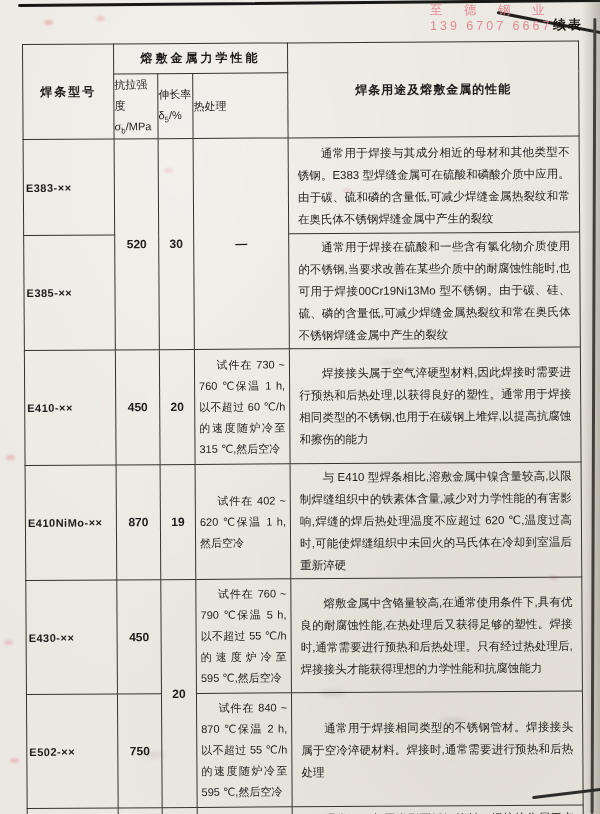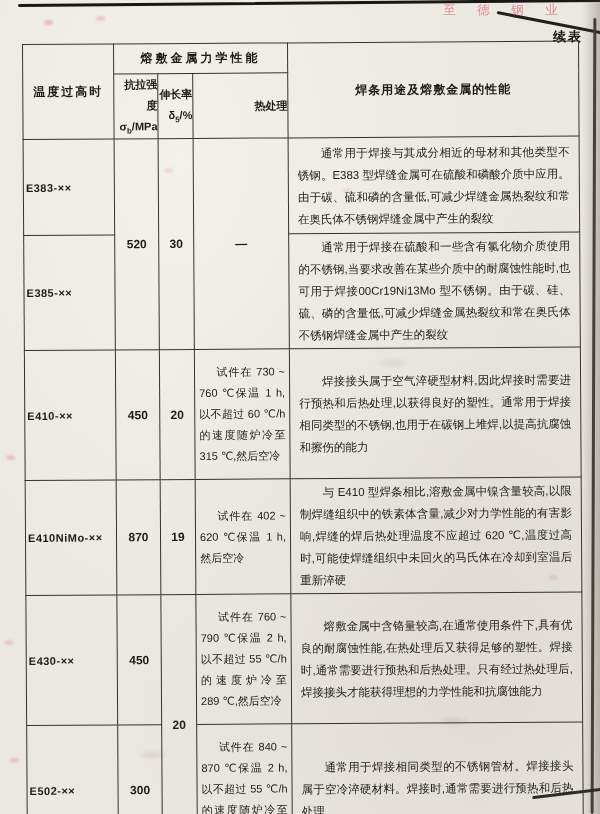--- a/index.html
+++ b/index.html
@@ -35,25 +35,25 @@
                 -34px 738px 0 rgba(226,130,140,0.38),
                 299px 168px 0 rgba(226,130,140,0.18),
                 505px 555px 0 rgba(200,120,130,0.20);}
   .gray-noise{position:absolute;left:320px;top:690px;width:26px;height:6px;border-radius:50%;
     background:rgba(120,115,105,0.18);filter:blur(2px);
     box-shadow: 120px 28px 0 rgba(120,115,105,0.16),
                -180px 62px 0 rgba(120,115,105,0.14),
                 60px -330px 0 rgba(120,115,105,0.12);}
 
   
-  .watermark{position:absolute;left:430px;top:3px;width:150px;text-align:center;
+  .watermark{position:absolute;left:430px;top:3px;width:150px;
     color:rgba(224,124,136,0.88);line-height:1.25;}
   .wm-name{font-size:12.5px;letter-spacing:9px;white-space:nowrap;}
   .wm-phone{font-size:12.5px;letter-spacing:3px;white-space:nowrap;}
-  .continued{position:absolute;left:553px;top:28px;font-size:13px;font-weight:bold;
+  .continued{position:absolute;left:553px;top:16px;font-size:13px;font-weight:bold;
     letter-spacing:2px;color:#15140f;}
 
   
   .tbl-wrap{position:absolute;left:22px;top:44px;width:556px;transform:rotate(-0.35deg);transform-origin:left top;}
   table{border-collapse:collapse;table-layout:fixed;width:556px;}
   td,th{border:1.6px solid #35332d;padding:0;vertical-align:middle;
         font-weight:normal;overflow:hidden;}
   th{font-weight:bold;}
 
   .r-h1{height:30px;}
@@ -62,60 +62,61 @@
   .r-1{height:93px;}
   .r-2{height:115px;}
   .r-3{height:101px;}
   .r-4{height:103px;}
   .r-5{height:112px;}
   .r-6{height:42px;}
 
   .h-group{font-size:12px;letter-spacing:3px;text-align:center;}
   .h-model{font-size:12px;letter-spacing:2px;text-align:center;}
   .h-usage{font-size:12px;letter-spacing:1px;text-align:center;}
-  .h-sub{font-size:11px;text-align:right;line-height:1.9;font-weight:bold;}
+  .h-sub{font-size:11px;text-align:left;line-height:1.9;font-weight:normal;}
   .h-sub sub{font-size:8px;}
 
   .c-model{font-size:11px;text-align:left;padding-left:2px;letter-spacing:0.5px;
     font-weight:600;white-space:nowrap;margin-top:16px;}
   .c-val{font-size:12px;text-align:center;font-weight:600;}
-  .c-heat{font-size:11px;line-height:21px;text-align:justify;padding:12px 4px;
+  .c-heat{font-size:11px;line-height:21px;text-align:justify;padding:4px 4px;
     text-indent:1.6em;font-weight:500;}
   .c-usage{font-size:11.5px;line-height:22px;text-align:justify;padding:2px 9px;
     text-indent:2em;font-weight:500;}
   .r-6 .c-usage{line-height:20px;}
 </style>
 </head>
 <body>
 
 <div class="art-top-line"></div>
 <div class="art-top-right"></div>
 <div class="art-right-band"></div>
 <div class="art-right-line"></div>
 <div class="art-bottom-curve"></div>
 <div class="pink-noise"></div>
 <div class="gray-noise"></div>
 
 <div class="watermark">
   <div class="wm-name">至 德 钢 业</div>
+  <div class="wm-phone">139 6707 6667</div>
 </div>
 <div class="continued">续表</div>
 
 <div class="tbl-wrap">
 <table>
   <colgroup>
     <col style="width:91px">
         <col style="width:44px">
         <col style="width:35px">
     <col style="width:95px">
         <col style="width:291px">
   </colgroup>
   <thead>
     <tr class="r-h1">
-      <th rowspan="2" class="h-model">温度过高时</th>
+      <th rowspan="2" class="h-model">焊条型号</th>
       <th colspan="3" class="h-group">熔敷金属力学性能</th>
       <th rowspan="2" class="h-usage">焊条用途及熔敷金属的性能</th>
     </tr>
     <tr class="r-h2">
       <th class="h-sub">
         <span>抗拉强度</span><br>
         <span>σ</span><sub>b</sub><span>/MPa</span>
       </th>
       <th class="h-sub">
         <span>伸长率</span><br>
@@ -147,26 +148,26 @@
       <td class="c-model">E410NiMo-××</td>
       <td class="c-val">870</td>
       <td class="c-val">19</td>
       <td class="c-heat">试件在 402 ~ 620 ℃保温 1 h,然后空冷</td>
       <td class="c-usage">与 E410 型焊条相比,溶敷金属中镍含量较高,以限制焊缝组织中的铁素体含量,减少对力学性能的有害影响,焊缝的焊后热处理温度不应超过 620 ℃,温度过高时,可能使焊缝组织中未回火的马氏体在冷却到室温后重新淬硬</td>
     </tr>
     <tr class="r-4">
       <td class="c-model">E430-××</td>
       <td class="c-val">450</td>
       <td rowspan="2" class="c-val">20</td>
-      <td class="c-heat">试件在 760 ~ 790 ℃保温 2 h,以不超过 55 ℃/h 的速度炉冷至 289 ℃,然后空冷</td>
+      <td class="c-heat">试件在 760 ~ 790 ℃保温 5 h,以不超过 55 ℃/h 的速度炉冷至 595 ℃,然后空冷</td>
       <td class="c-usage">熔敷金属中含铬量较高,在通常使用条件下,具有优良的耐腐蚀性能,在热处理后又获得足够的塑性。焊接时,通常需要进行预热和后热处理。只有经过热处理后,焊接接头才能获得理想的力学性能和抗腐蚀能力</td>
     </tr>
     <tr class="r-5">
       <td class="c-model">E502-××</td>
-      <td class="c-val">300</td>
+      <td class="c-val">750</td>
       <td class="c-heat">试件在 840 ~ 870 ℃保温 2 h,以不超过 55 ℃/h 的速度随炉冷至 595 ℃,然后空冷</td>
       <td class="c-usage">通常用于焊接相同类型的不锈钢管材。焊接接头属于空冷淬硬材料。焊接时,通常需要进行预热和后热处理</td>
     </tr>
     <tr class="r-6">
       <td class="c-model">E505-××</td>
       <td class="c-val"></td>
       <td class="c-val"></td>
       <td class="c-heat"></td>
       <td class="c-usage">通常用于相同类型不锈钢管材。焊接接头属于空冷淬硬型材料、焊接时通常需要进行预热和后热处理</td>
     </tr>

